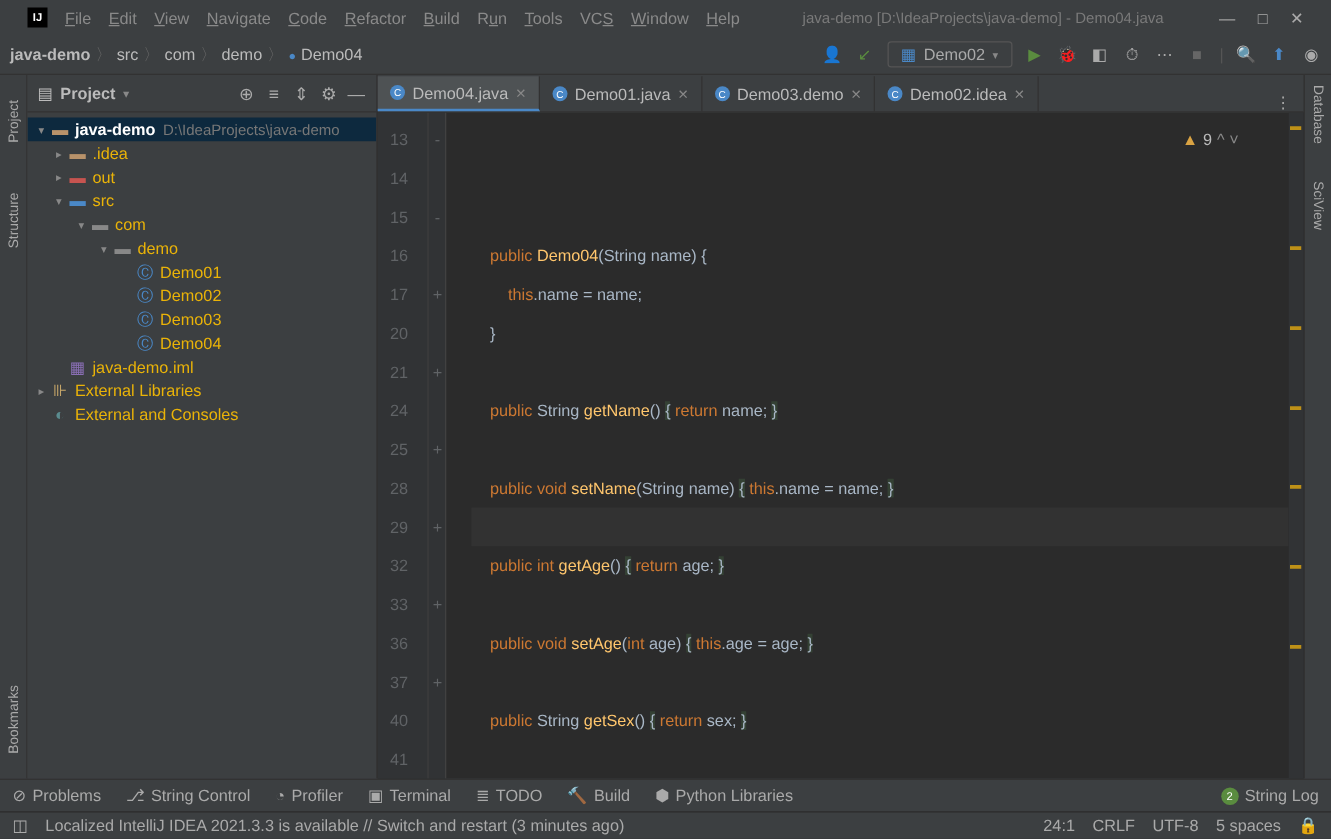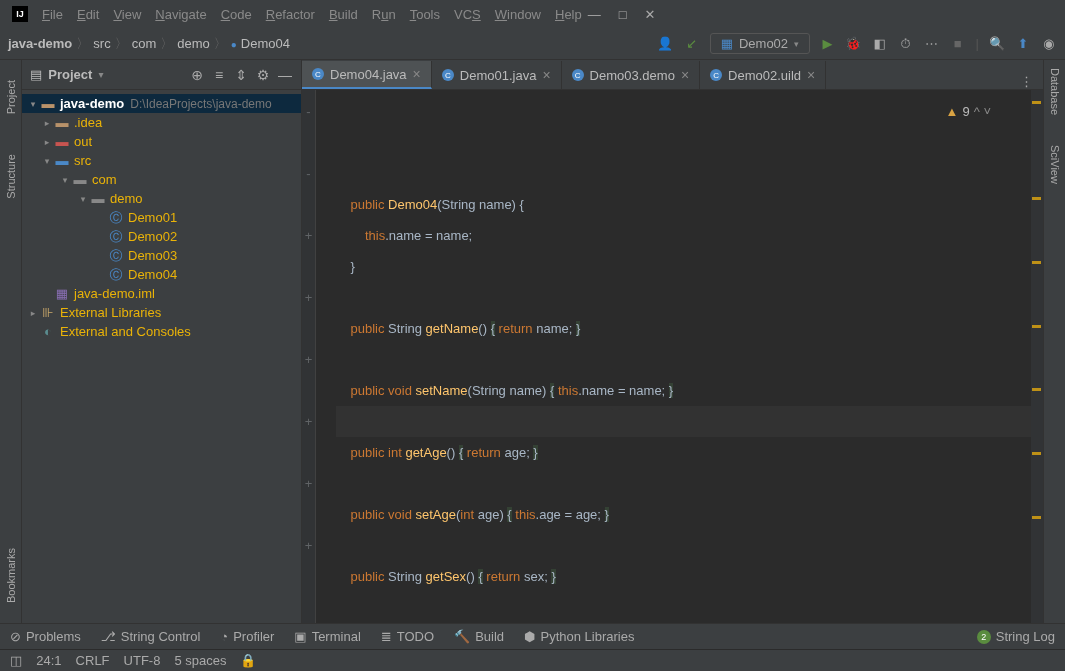--- a/index.html
+++ b/index.html
@@ -1,17 +1,17 @@
 <!DOCTYPE html>
 <html><head>
 <meta charset="utf-8">
 <style>
 *{margin:0;padding:0;box-sizing:border-box;font-family:"Segoe UI",Arial,sans-serif;font-size:13px;user-select:none}
 body{background:#3c3f41;color:#bbb;width:1065px;height:671px;overflow:hidden;display:flex;flex-direction:column}
-.titlebar{height:28px;background:#3c3f41;display:flex;align-items:center;padding:0 12px;color:#8a8a8a}
+.titlebar{height:28px;background:#3c3f41;display:flex;align-items:center;padding:0 22px;color:#8a8a8a}
 .titlebar .logo{width:16px;height:16px;background:#000;margin-right:8px;display:flex;align-items:center;justify-content:center;font-size:9px;color:#fff;font-weight:bold}
 .menubar{display:flex;gap:2px}
 .menubar span{padding:2px 6px;cursor:pointer}
 .menubar span u{text-decoration:underline}
 .titlebar .title{flex:1;text-align:center;color:#7a7a7a;font-size:12px}
 .winbtns{display:flex;gap:18px;color:#aaa}
 .winbtns span{cursor:pointer}
 .navbar{height:32px;background:#3c3f41;border-bottom:1px solid #323232;display:flex;align-items:center;padding:0 8px}
 .breadcrumb{display:flex;align-items:center;gap:4px;color:#bbb;font-size:12px}
 .breadcrumb .sep{color:#666}
@@ -84,20 +84,21 @@
     <span><u>N</u>avigate</span>
     <span><u>C</u>ode</span>
     <span><u>R</u>efactor</span>
     <span><u>B</u>uild</span>
     <span>R<u>u</u>n</span>
     <span><u>T</u>ools</span>
     <span>VC<u>S</u></span>
     <span><u>W</u>indow</span>
     <span><u>H</u>elp</span>
   </div>
+  <div class="title">java-demo [D:\IdeaProjects\java-demo] - Demo04.java</div>
   <div class="winbtns">
     <span>—</span>
     <span>□</span>
     <span>✕</span>
   </div>
 </div>
 
 <div class="navbar">
   <div class="breadcrumb">
     <span style="font-weight:bold">java-demo</span>
@@ -234,26 +235,45 @@
           <span>Demo01.java</span>
           <span class="close">×</span>
         </div>
       <div class="tab">
           <span class="ci">C</span>
           <span>Demo03.demo</span>
           <span class="close">×</span>
         </div>
       <div class="tab">
           <span class="ci">C</span>
-          <span>Demo02.uild</span>
+          <span>Demo02.idea</span>
           <span class="close">×</span>
         </div>
       <div class="more">⋮</div>
     </div>
     <div class="codearea">
+      <div class="gutter" id="gutter">
+          <div>13</div>
+          <div>14</div>
+          <div>15</div>
+          <div>16</div>
+          <div>17</div>
+          <div>20</div>
+          <div>21</div>
+          <div>24</div>
+          <div>25</div>
+          <div>28</div>
+          <div>29</div>
+          <div>32</div>
+          <div>33</div>
+          <div>36</div>
+          <div>37</div>
+          <div>40</div>
+          <div>41</div>
+        </div>
       <div class="foldg" id="foldg">
           <div style="height: 31px;">-</div>
           <div style="height: 31px;"></div>
           <div style="height: 31px;">-</div>
           <div style="height: 31px;"></div>
           <div style="height: 31px;">+</div>
           <div style="height: 31px;"></div>
           <div style="height: 31px;">+</div>
           <div style="height: 31px;"></div>
           <div style="height: 31px;">+</div>
@@ -318,18 +338,19 @@
     </div>
   <div class="spc"></div>
   <div class="item">
       <span class="badge">2</span>
       <span>String Log</span>
     </div>
 </div>
 
 <div class="statusbar">
   <span>◫</span>
+  <span class="msg">Localized IntelliJ IDEA 2021.3.3 is available // Switch and restart (3 minutes ago)</span>
   <span>24:1</span>
   <span>CRLF</span>
   <span>UTF-8</span>
   <span>5 spaces</span>
   <span>🔒</span>
 </div>
 
 </body></html>

